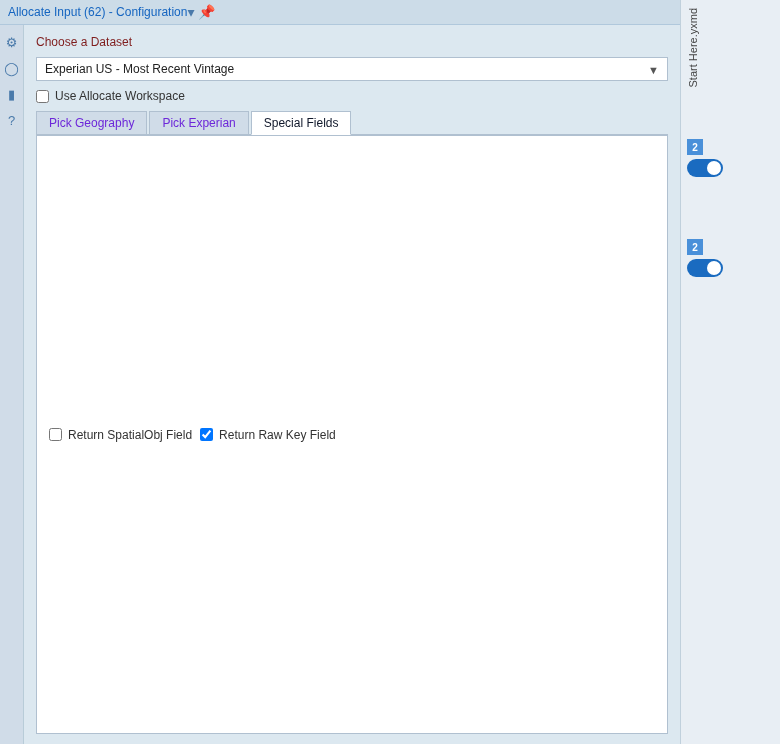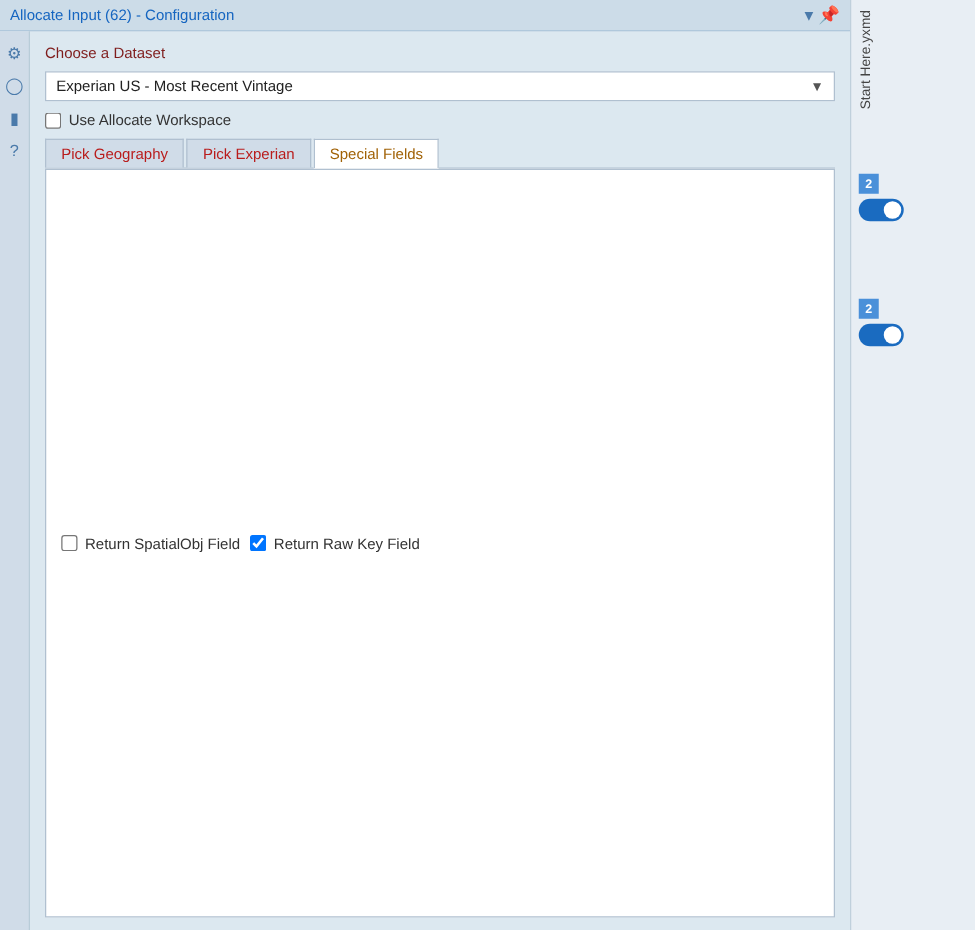--- a/index.html
+++ b/index.html
@@ -20,21 +20,21 @@
       background: #dce8f0;
       display: flex;
       flex-direction: column;
     }
 
     .title-bar {
       background: #ccdce8;
       padding: 4px 8px;
       display: flex;
       align-items: center;
-      justify-content: space-between;
+      justify-content: flex-start;
       border-bottom: 1px solid #b0c8dc;
     }
 
     .title-bar-left {
       display: flex;
       align-items: center;
       gap: 6px;
       color: #1565c0;
       font-size: 12px;
     }
@@ -123,29 +123,29 @@
       border-bottom: 1px solid #b0c0d0;
     }
 
     .tab {
       padding: 4px 12px;
       font-size: 12px;
       cursor: pointer;
       background: #d0dce8;
       border: 1px solid #b0c0d0;
       border-bottom: none;
-      color: #b91c1c;
+      color: #6d28d9;
       margin-right: 2px;
     }
 
     .tab.active {
       background: white;
       border-bottom: 1px solid white;
       margin-bottom: -1px;
-      color: #a16207;
+      color: #0f172a;
       font-weight: 500;
     }
 
     .tab-content {
       background: white;
       border: 1px solid #b0c0d0;
       flex: 1;
       padding: 10px 12px;
       display: flex;
       flex-direction: row;

